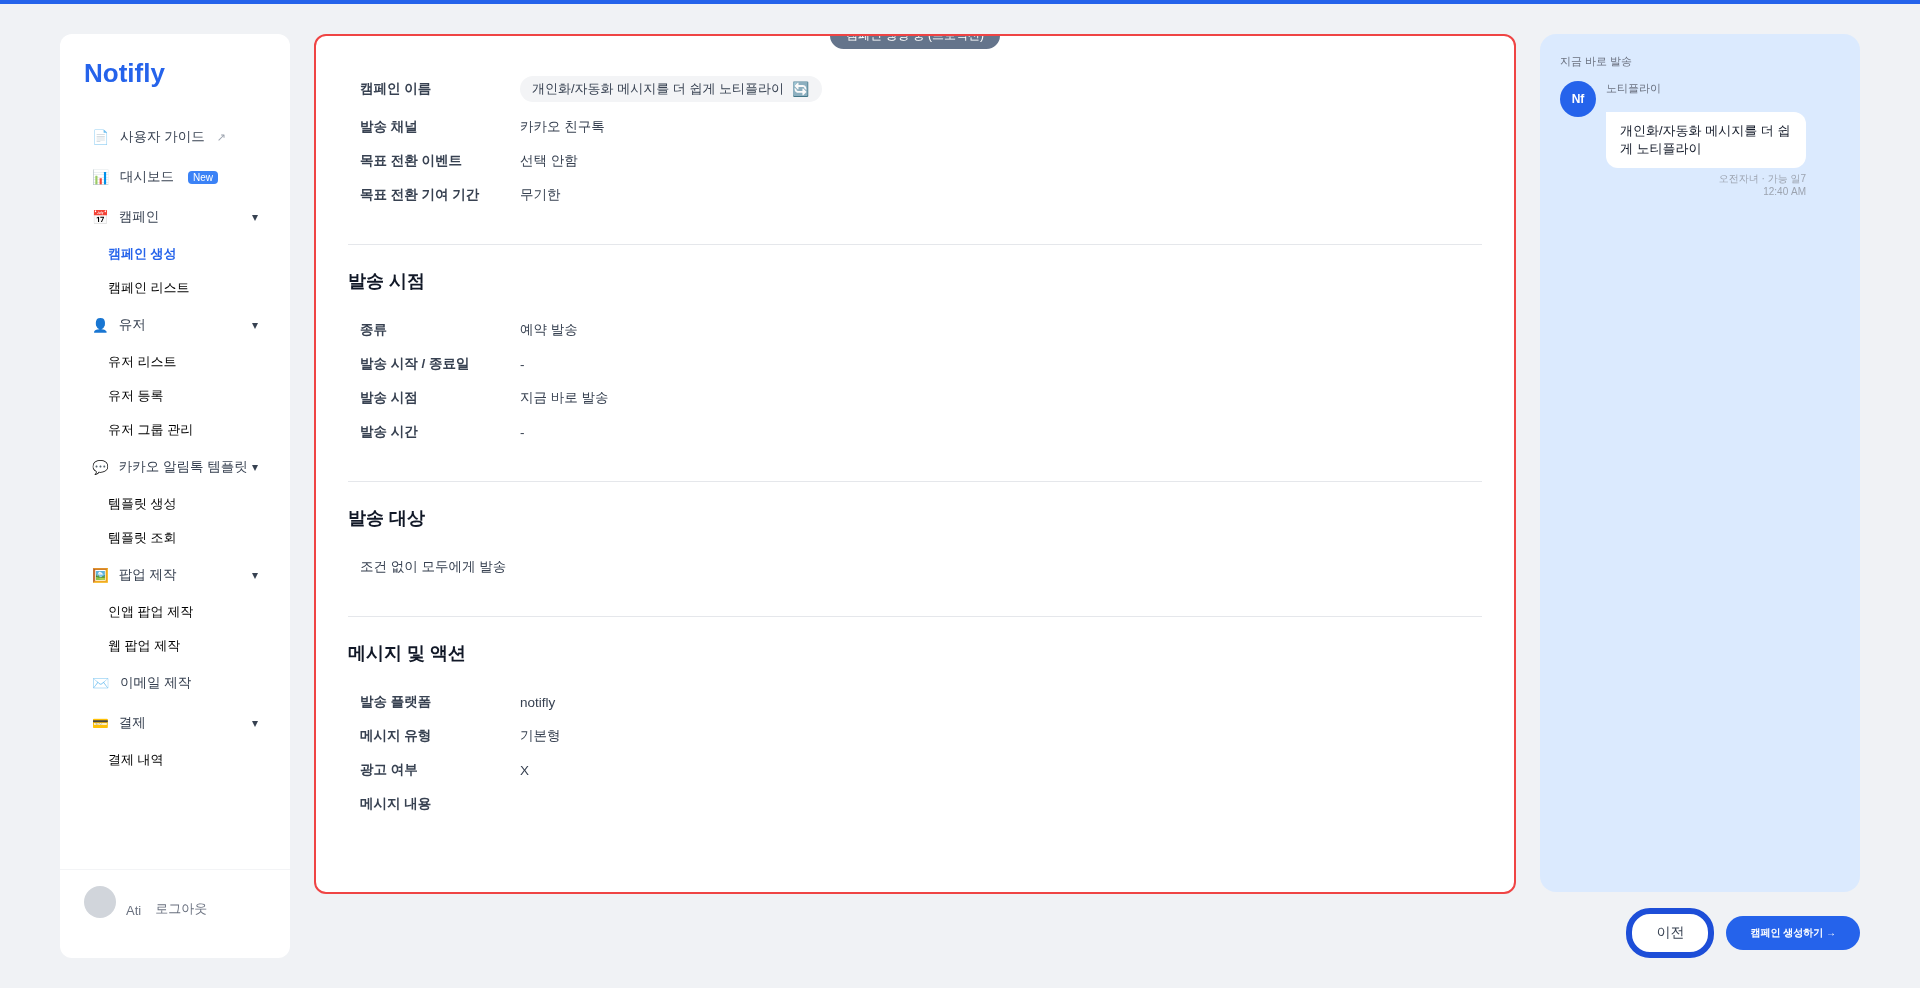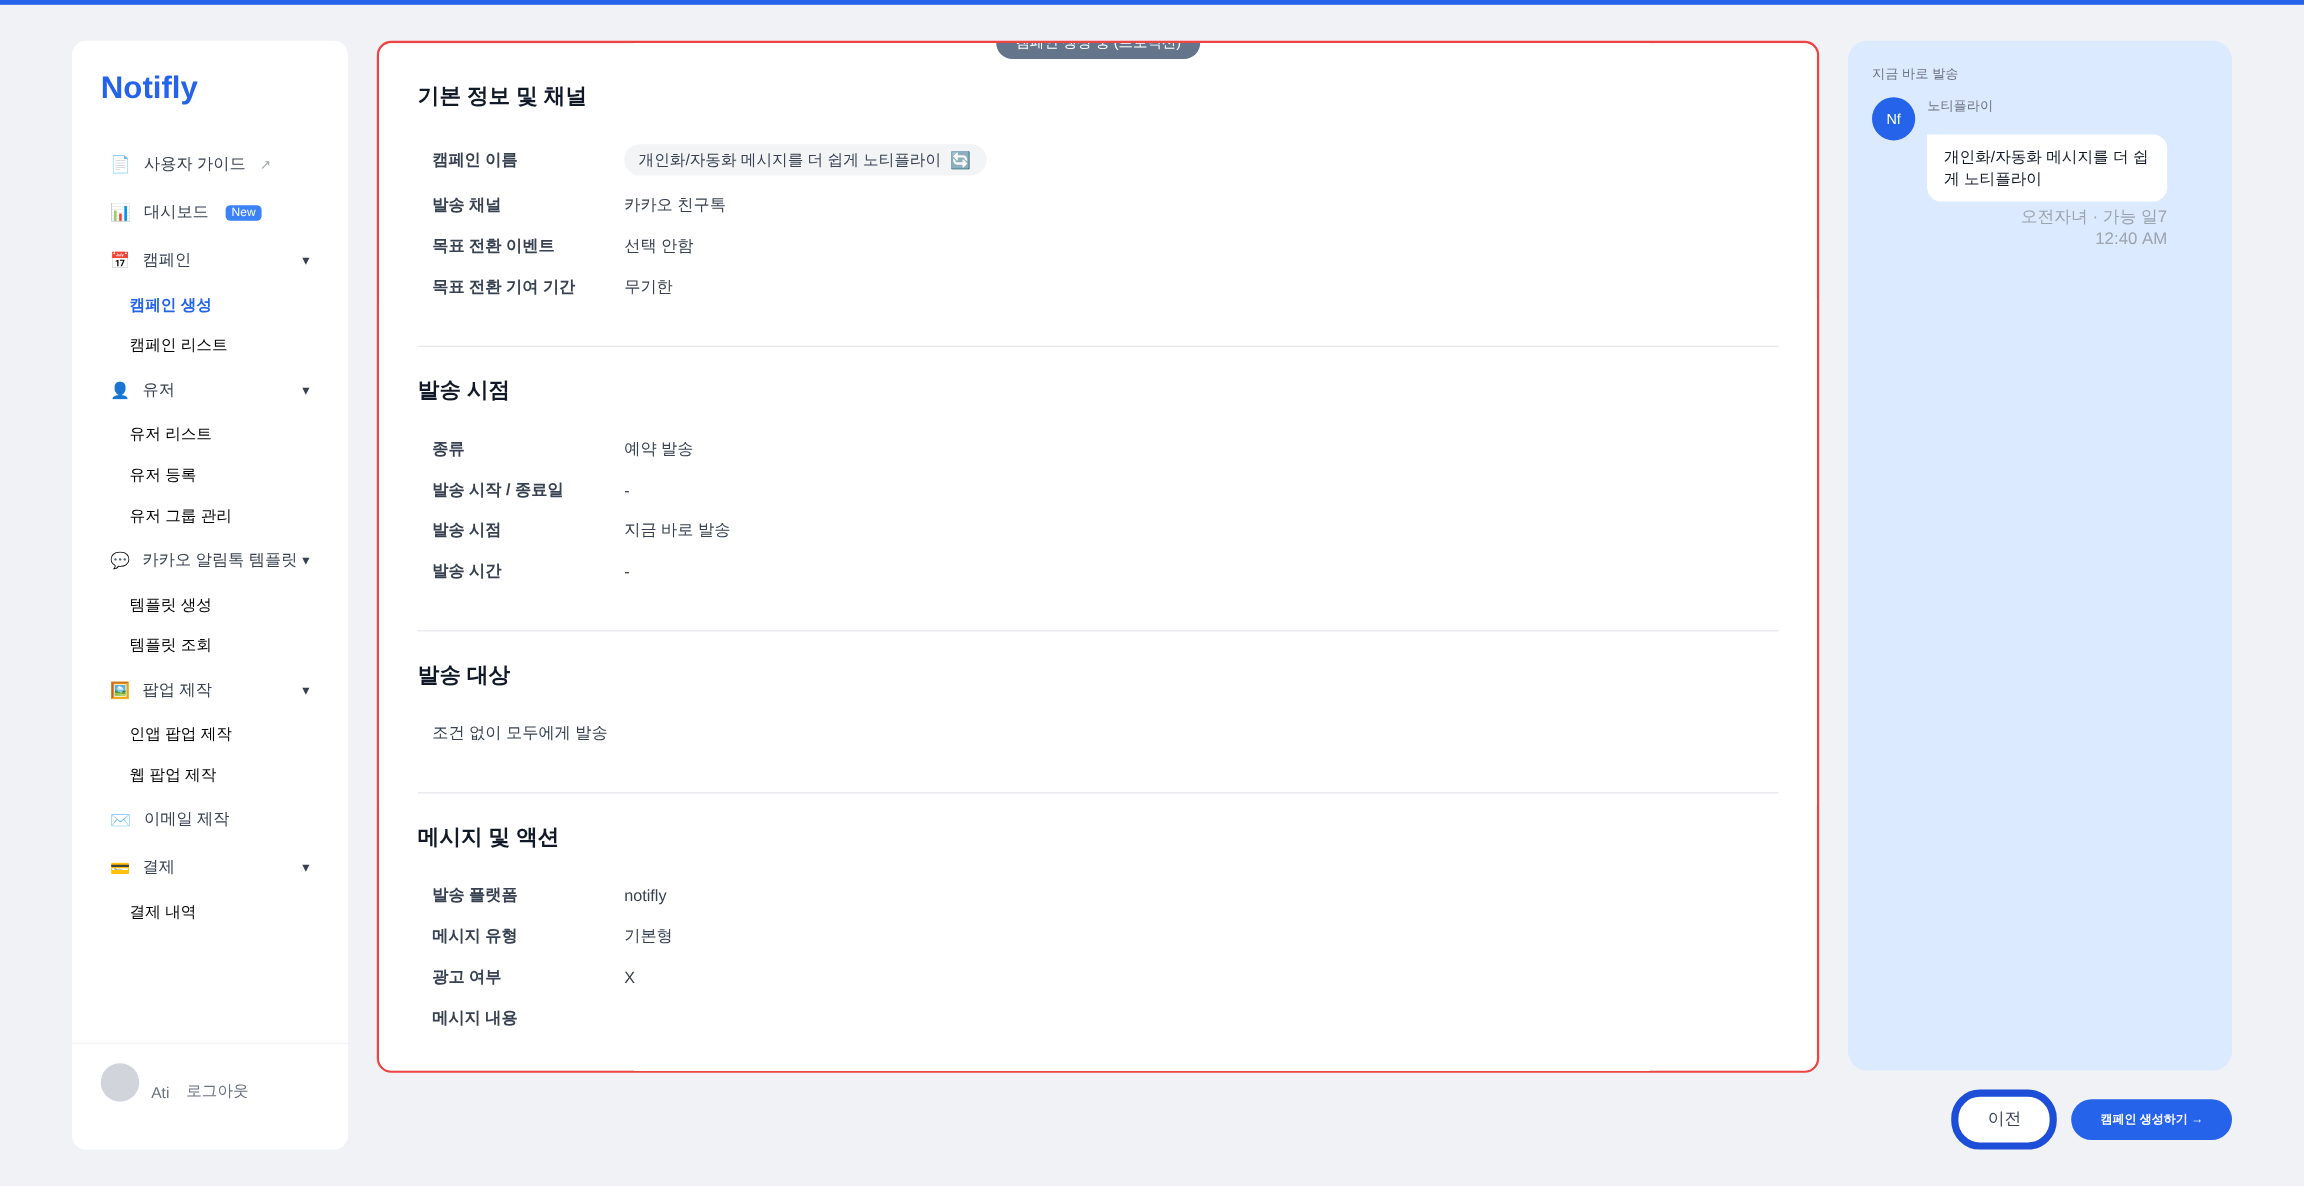--- a/index.html
+++ b/index.html
@@ -225,21 +225,21 @@
     .preview-avatar {
       width: 36px;
       height: 36px;
       border-radius: 50%;
       background: #2563eb;
       display: flex;
       align-items: center;
       justify-content: center;
       color: #fff;
       font-size: 12px;
-      font-weight: 400;
+      font-weight: 700;
       flex-shrink: 0;
       text-align: right;
     }
 
     .preview-bubble-wrapper {
       display: flex;
       flex-direction: column;
     }
 
     .preview-sender {
@@ -251,21 +251,21 @@
     .preview-bubble {
       background: #fff;
       border-radius: 0 12px 12px 12px;
       padding: 10px 14px;
       font-size: 13px;
       color: #111827;
       max-width: 200px;
     }
 
     .preview-time {
-      font-size: 14px;
+      font-size: 10px;
       color: #9ca3af;
       margin-top: 4px;
       text-align: right;
     }
 
     
     .bottom-actions {
       display: flex;
       justify-content: flex-end;
       align-items: center;
@@ -382,21 +382,20 @@
       <span>Ati</span>
       <span style="margin-left:4px;cursor:pointer;color:#6b7280;">로그아웃</span>
     </div>
   </div>
 
   <div class="main-content">
 
     <div class="form-panel">
       <div class="campaign-badge">캠페인 생성 중 (프로덕션)</div>
 
-      <div class="section-title">기본 정보 및 채널</div>
       <table class="info-table">
         <tbody>
             <tr>
           <td>캠페인 이름</td>
           <td>
             <span class="campaign-name-value">
               <span>개인화/자동화 메시지를 더 쉽게 노티플라이</span>
               <span style="color:#9ca3af;font-size:14px">🔄</span>
             </span>
           </td>

